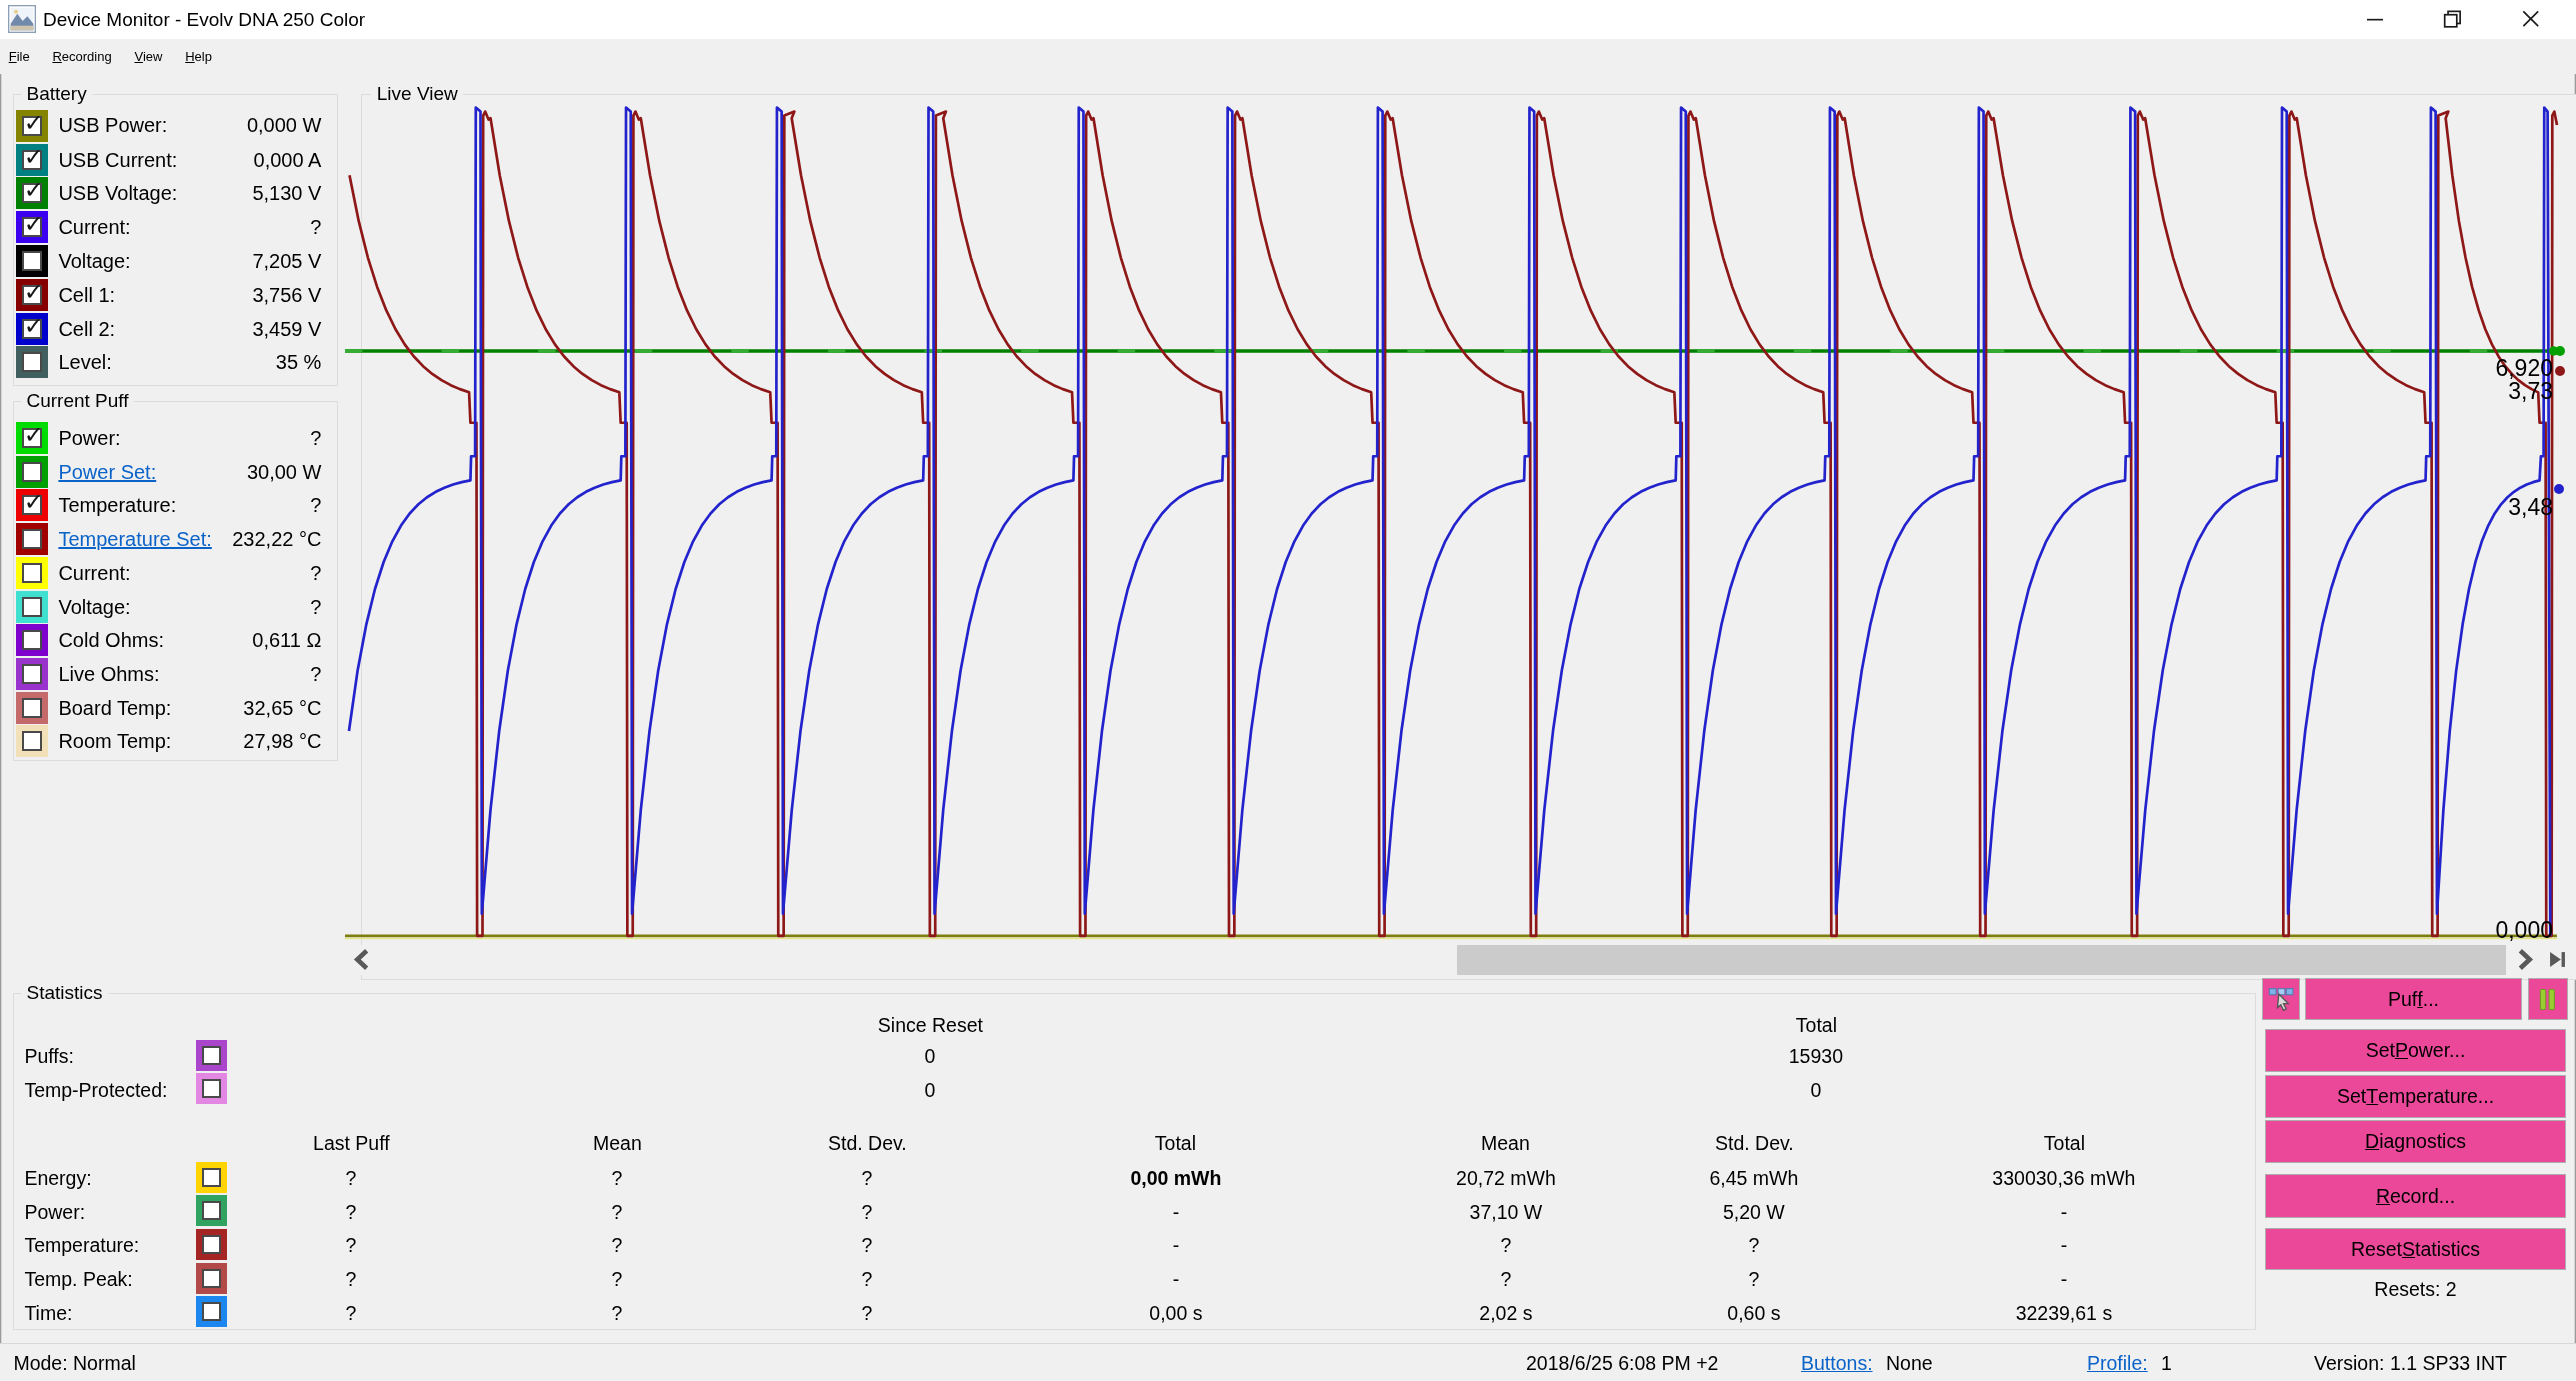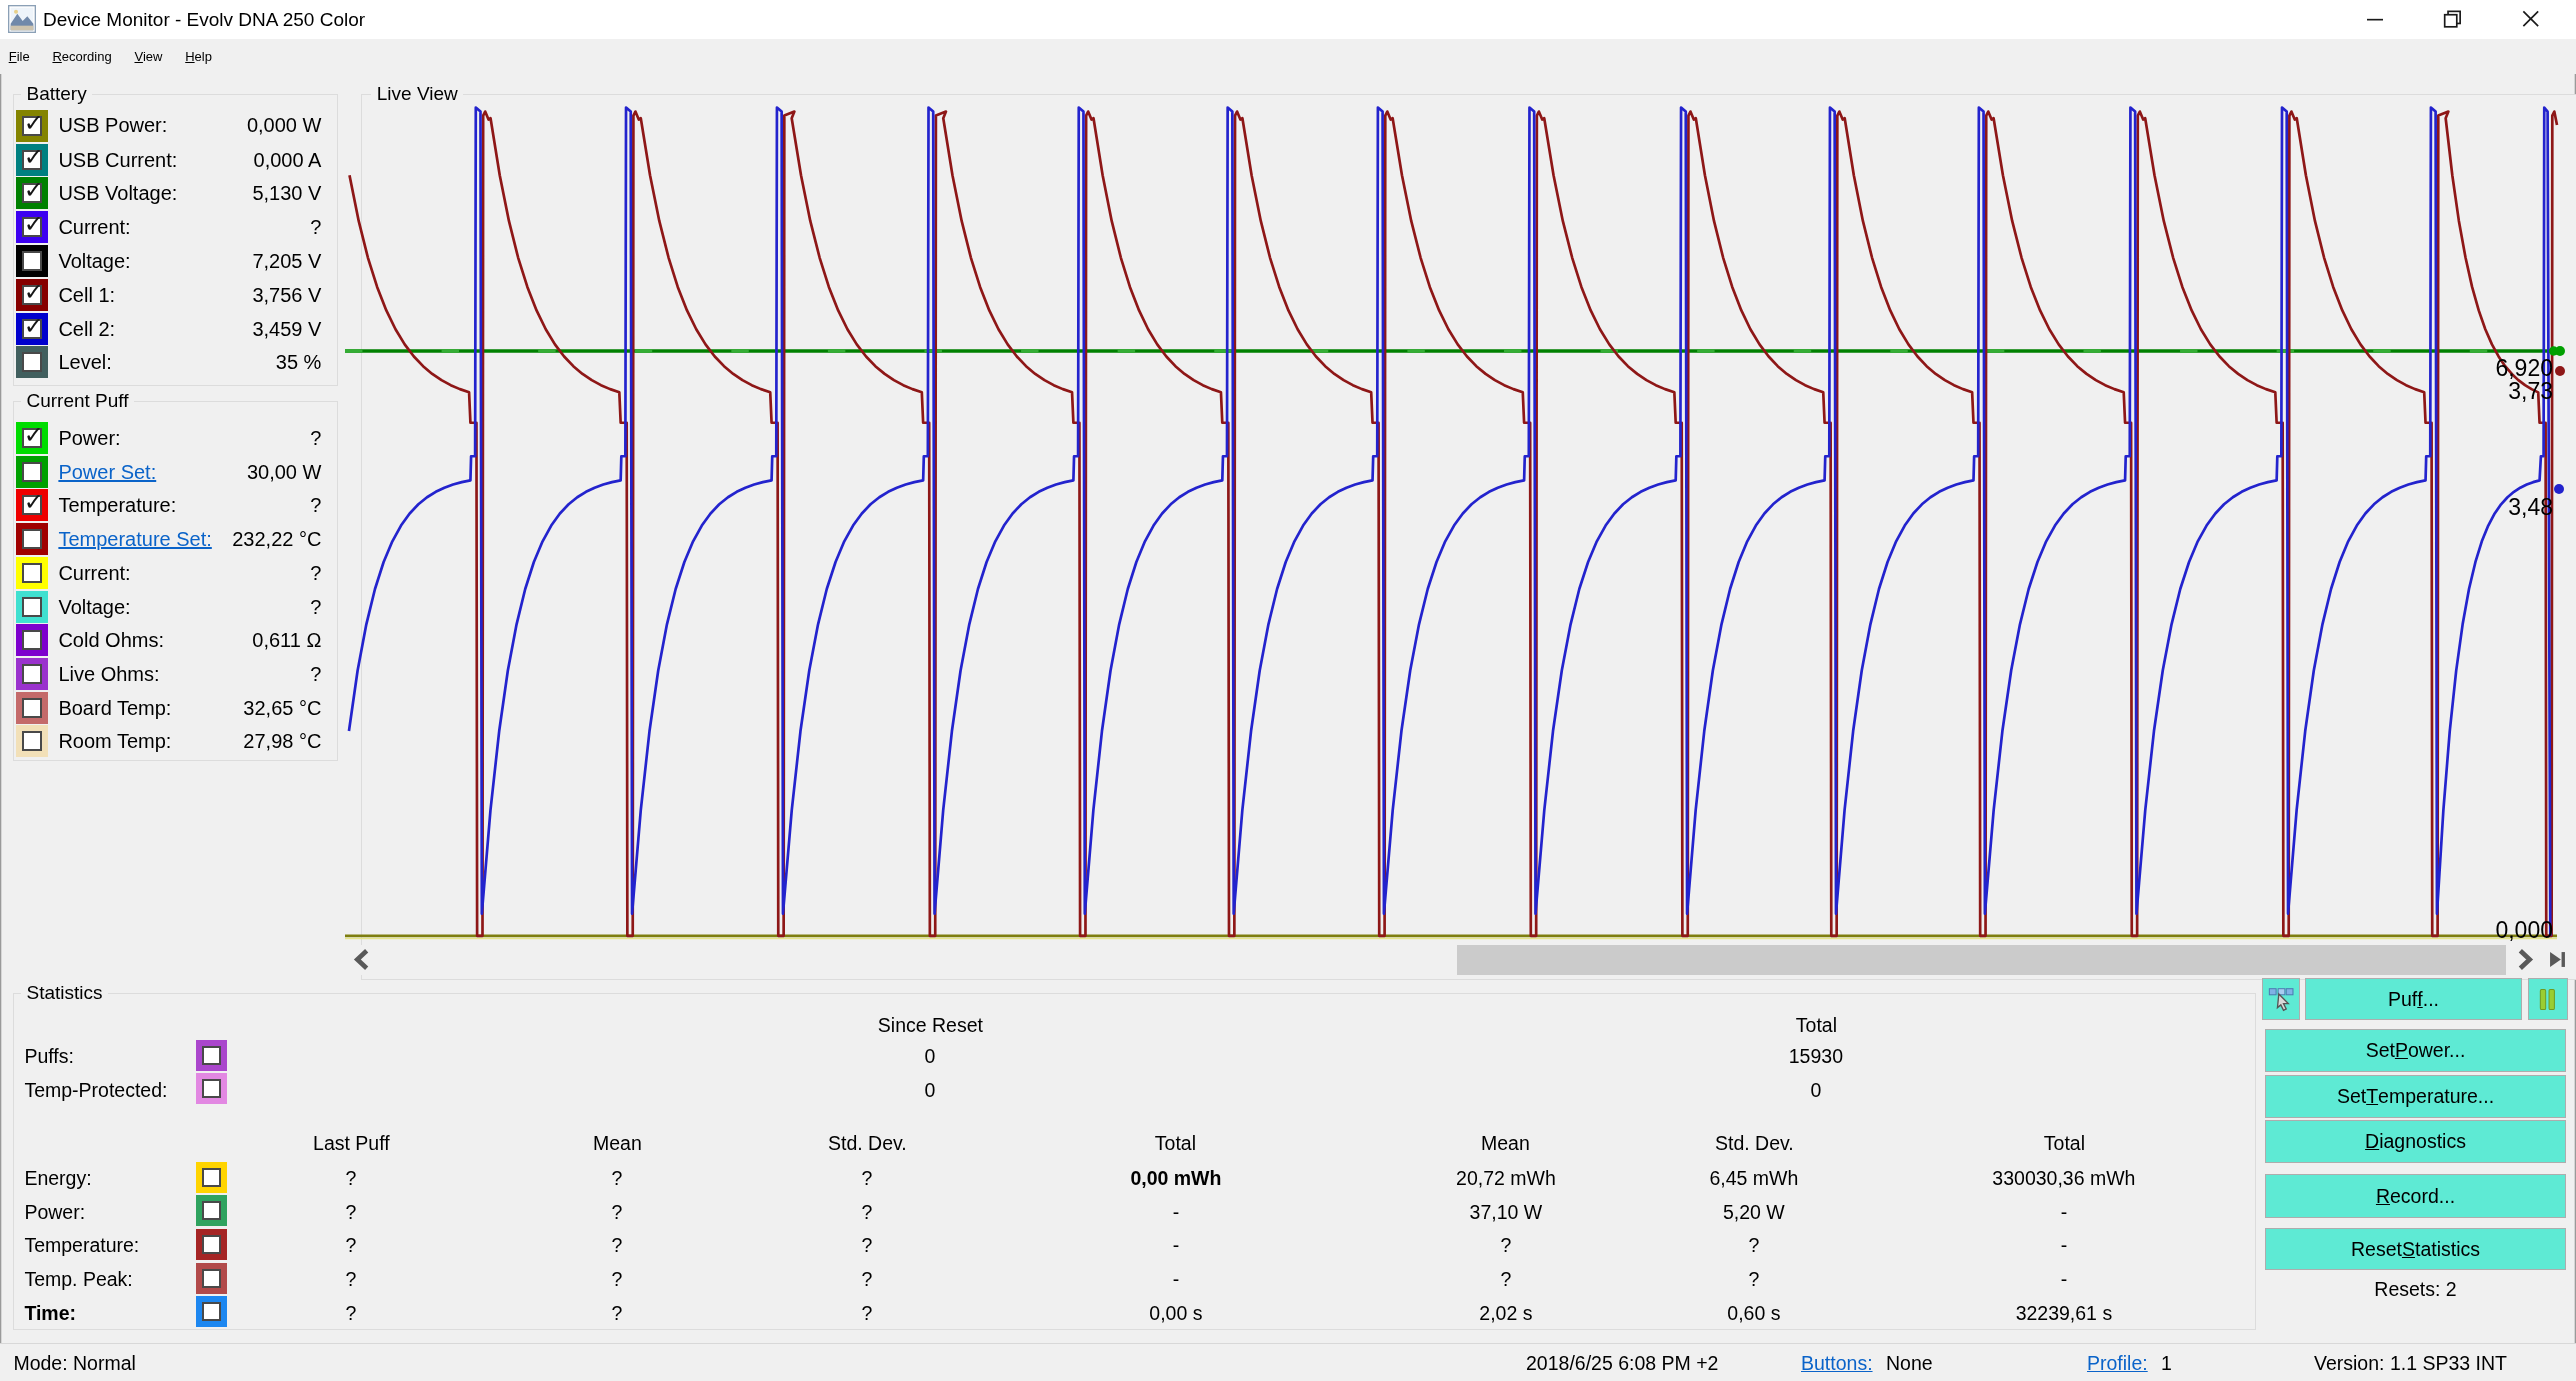--- a/index.html
+++ b/index.html
@@ -36,21 +36,21 @@
   .hscroll{position:absolute;left:345px;top:945px;width:2224px;height:29.5px;background:#f0f0f0;}
   .sb-arrow{position:absolute;top:0;width:34px;height:29.5px;display:flex;align-items:center;justify-content:center;}
   .sb-thumb{position:absolute;left:1112px;top:0;width:1049px;height:29.5px;background:#cbcbcb;}
   
   .shead{position:absolute;width:282px;text-align:center;font-size:19.5px;}
   .scell{position:absolute;width:295px;text-align:center;font-size:19.5px;white-space:nowrap;}
   .slabel{position:absolute;left:10px;font-size:19.5px;white-space:nowrap;}
   .ssw{position:absolute;left:182px;width:31px;height:31px;}
   .ssw .cb{left:6px;top:6px;width:14.8px;height:14.8px;}
   
-  .btn{position:absolute;background:#5eead4;border:1.3px solid #adadad;display:flex;align-items:center;justify-content:center;font-size:19.5px;box-sizing:border-box;}
+  .btn{position:absolute;background:#ec4899;border:1.3px solid #adadad;display:flex;align-items:center;justify-content:center;font-size:19.5px;box-sizing:border-box;}
   .resets{position:absolute;left:2265px;top:1278px;width:301px;text-align:center;font-size:19.5px;}
   
   .statusbar{position:absolute;left:0;top:1343px;width:2576px;height:39px;background:#f0f0f0;border-top:1.3px solid #d8d8d8;}
   .sitem{position:absolute;top:0;line-height:38px;font-size:19.5px;white-space:nowrap;}
   u{text-decoration:underline;}
 </style>
 </head>
 <body>
 
 <div class="titlebar">
@@ -330,21 +330,21 @@
     <span class="ssw swatch" style="top: 269px; background: rgb(178, 74, 74);">
       <span class="cb"></span>
     </span>
     <div class="scell" style="left: 189px; top: 274px;">?</div>
     <div class="scell" style="left: 455px; top: 274px;">?</div>
     <div class="scell" style="left: 705px; top: 274px;">?</div>
     <div class="scell" style="left: 1014px; top: 274px;">-</div>
     <div class="scell" style="left: 1344px; top: 274px;">?</div>
     <div class="scell" style="left: 1592px; top: 274px;">?</div>
     <div class="scell" style="left: 1902px; top: 274px;">-</div>
-    <div class="slabel" style="top: 308px; font-weight: bold;">Time:</div>
+    <div class="slabel" style="top: 308px;">Time:</div>
     <span class="ssw swatch" style="top: 302px; background: rgb(29, 135, 240);">
       <span class="cb"></span>
     </span>
     <div class="scell" style="left: 189px; top: 308px;">?</div>
     <div class="scell" style="left: 455px; top: 308px;">?</div>
     <div class="scell" style="left: 705px; top: 308px;">?</div>
     <div class="scell" style="left: 1014px; top: 308px;">0,00 s</div>
     <div class="scell" style="left: 1344px; top: 308px;">2,02 s</div>
     <div class="scell" style="left: 1592px; top: 308px;">0,60 s</div>
     <div class="scell" style="left: 1902px; top: 308px;">32239,61 s</div>

